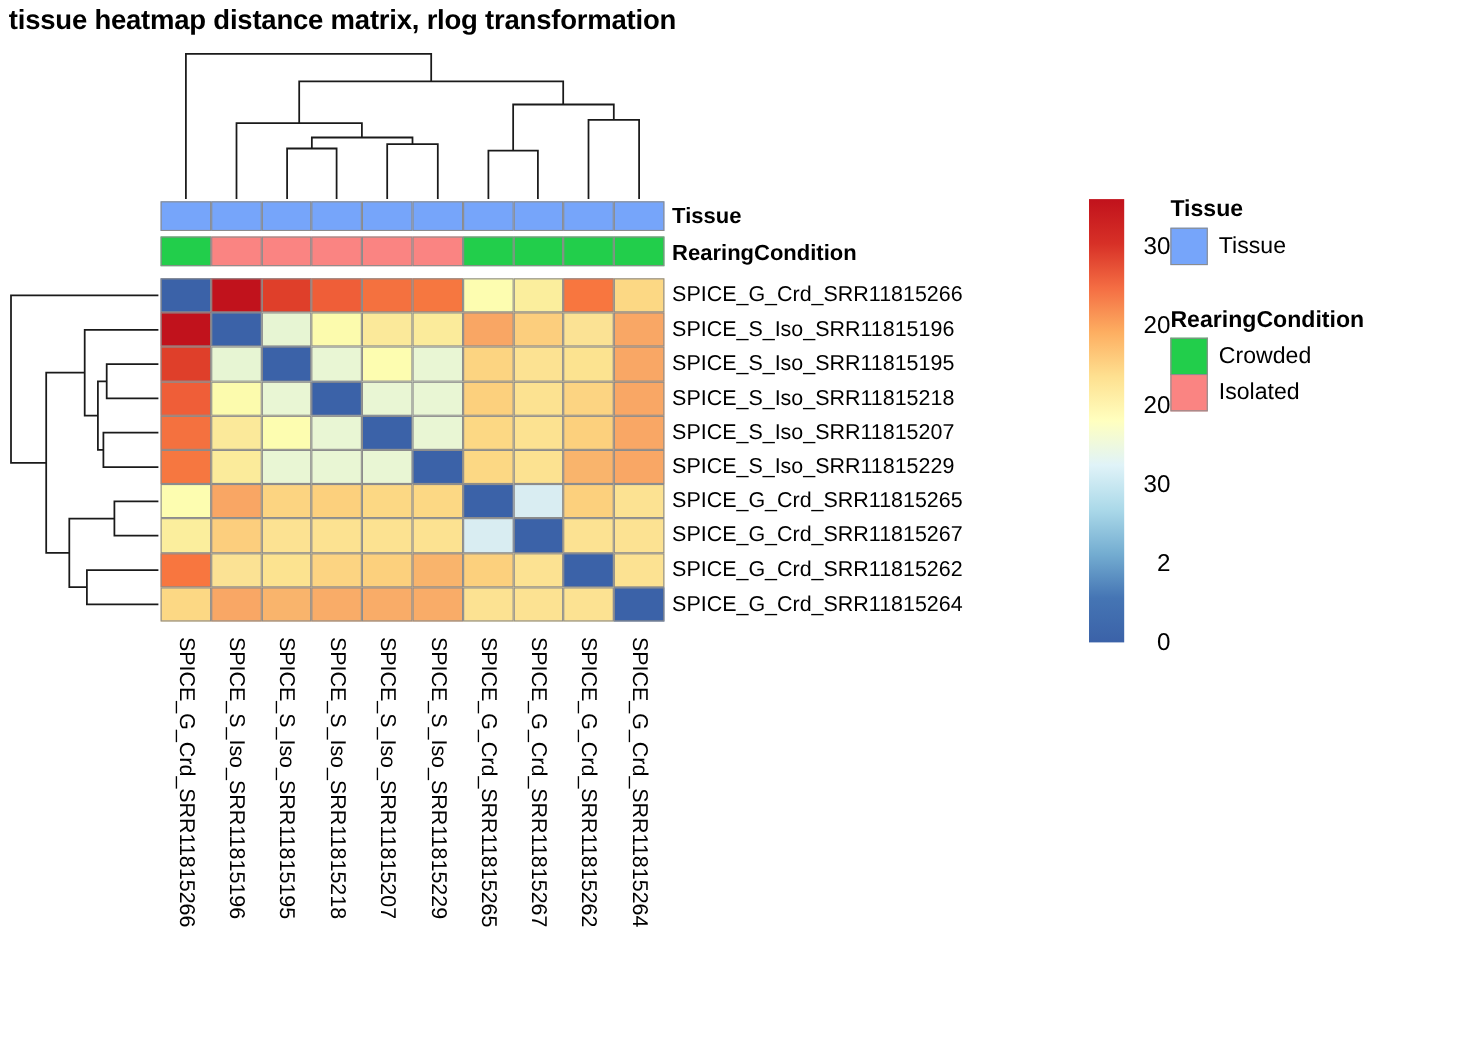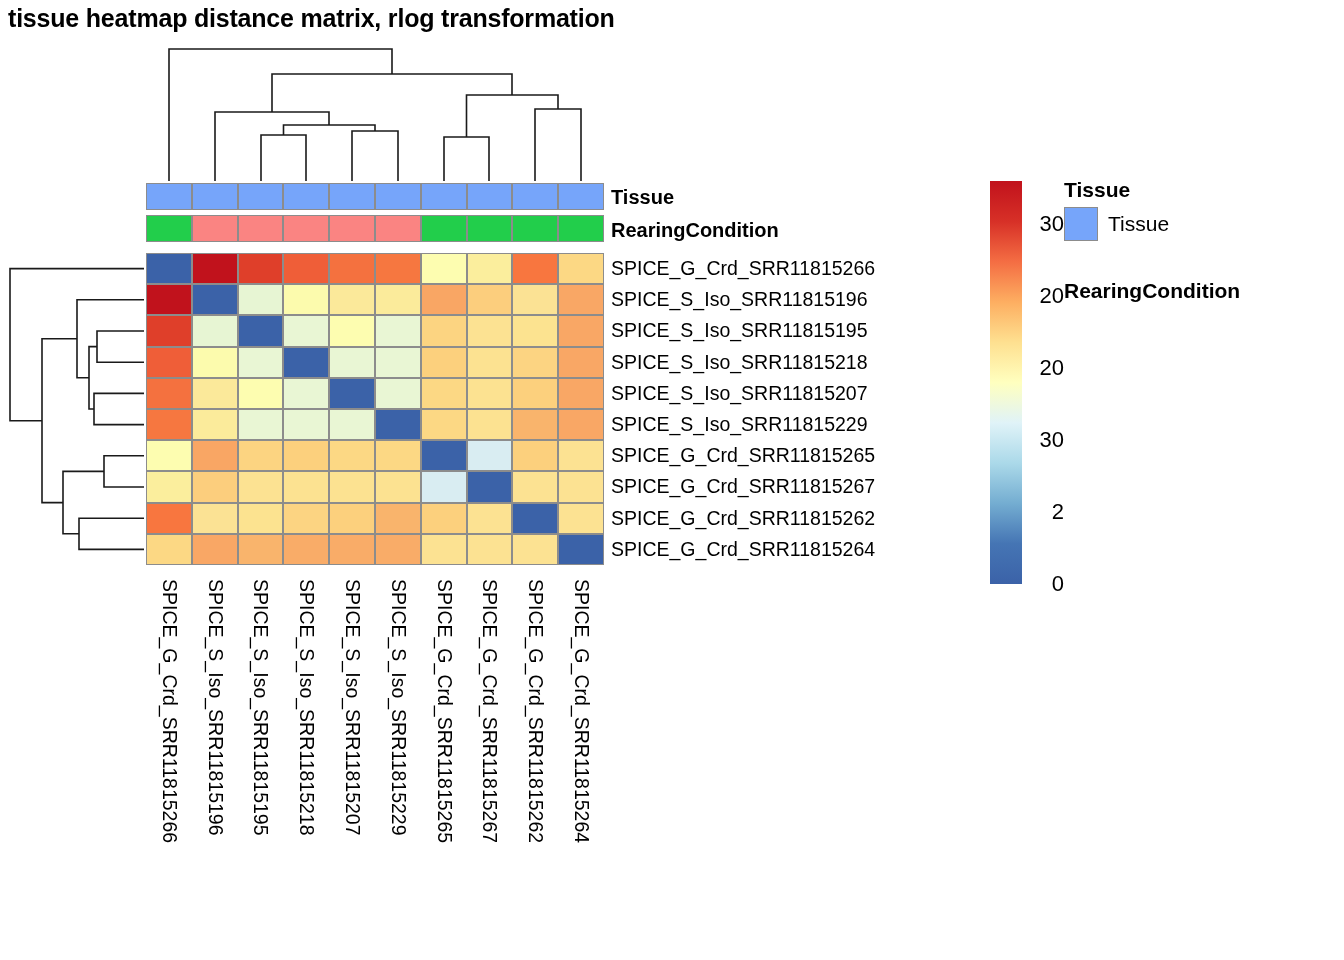--- a/index.html
+++ b/index.html
@@ -320,15 +320,23 @@
   <div class="legend-block" id="legend-tissue">
     <div class="legend-title">Tissue</div>
     <div class="legend-row">
       <span class="legend-swatch" style="background:#76a5fa"></span>
       <span class="legend-text">Tissue</span>
     </div>
   </div>
 
   <div class="legend-block legend-stack" id="legend-rearing">
     <div class="legend-title">RearingCondition</div>
+    <div class="legend-row">
+      <span class="legend-swatch" style="background:#22ce4b"></span>
+      <span class="legend-text">Crowded</span>
+    </div>
+    <div class="legend-row">
+      <span class="legend-swatch" style="background:#fa8482"></span>
+      <span class="legend-text">Isolated</span>
+    </div>
   </div>
 
 </div>
 
 </body></html>

